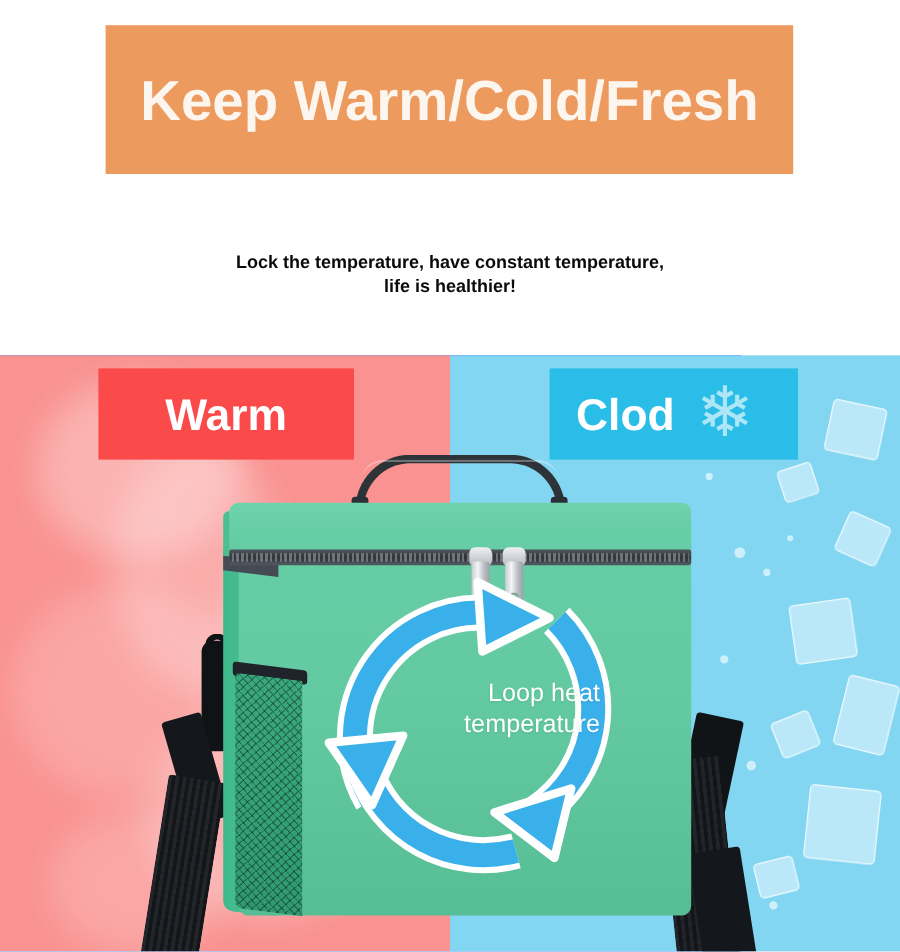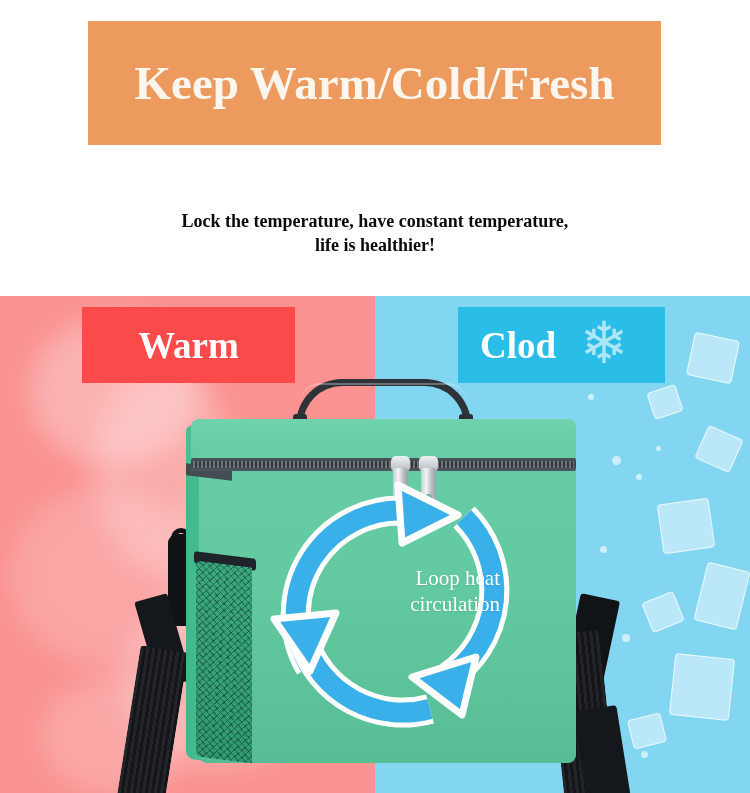--- a/index.html
+++ b/index.html
@@ -3,21 +3,21 @@
 <meta charset="utf-8">
 <title>Keep Warm/Cold/Fresh</title>
 <style>
   * { margin:0; padding:0; box-sizing:border-box; }
   html,body{ background:#fff; }
   body{
     width:750px; height:793px; position:relative; overflow:hidden;
     font-family:"Liberation Sans", sans-serif;
     background:#ffffff;
   }
-  #page{ position:absolute; inset:0; width:618px; height:793px; background:#3b82f6;font-family:Liberation Serif, serif; }
+  #page{ position:absolute; inset:0; width:618px; height:793px; background:#3b82f6; }
 
   
   .top-section{ position:absolute; left:0; top:0; width:750px; height:296px; background:#ffffff; }
 
   .headline-banner{
     position:absolute; left:88px; top:21px; width:573px; height:124px;
     background:#ed9a5f;
     display:flex; align-items:center; justify-content:center;
   }
   .headline-banner .banner-text{
@@ -25,21 +25,21 @@
     line-height:1; white-space:nowrap;
   }
 
   .subhead{
     position:absolute; left:0; top:167px; width:750px; text-align:center;
     color:#0b0b0b; font-size:26px; font-weight:bold; line-height:1.25;
     white-space:nowrap;
   }
   .subcopy{
     position:absolute; left:0; top:209px; width:750px; text-align:center;
-    color:#0b0b0b; font-size:18px; font-weight:bold; line-height:1.35;
+    color:#0b0b0b; font-size:15px; font-weight:bold; line-height:1.35;
   }
   .subcopy .l2{ display:block; }
 
   
   .photo{
     position:absolute; left:0; top:296px; width:750px; height:497px; overflow:hidden;
   }
   .bg-hot{
     position:absolute; left:0; top:0; width:375px; height:497px;
     background:#f99290;
@@ -336,16 +336,16 @@
                    A 104 104 0 0 1 52 170" fill="none" stroke="#3ab0ea" stroke-width="20" stroke-linecap="butt"></path>
           <polygon points="22,148 84,142 58,200" fill="#3ab0ea" stroke="#ffffff" stroke-width="7" stroke-linejoin="round"></polygon>
         </svg>
       </div>
 
     </div>
   </div>
 
   <div class="loop-text">
     <span>Loop heat</span>
-    <span class="l2">circulation</span>
+    <span class="l2">temperature</span>
   </div>
 
 </div>
 
 </body></html>

